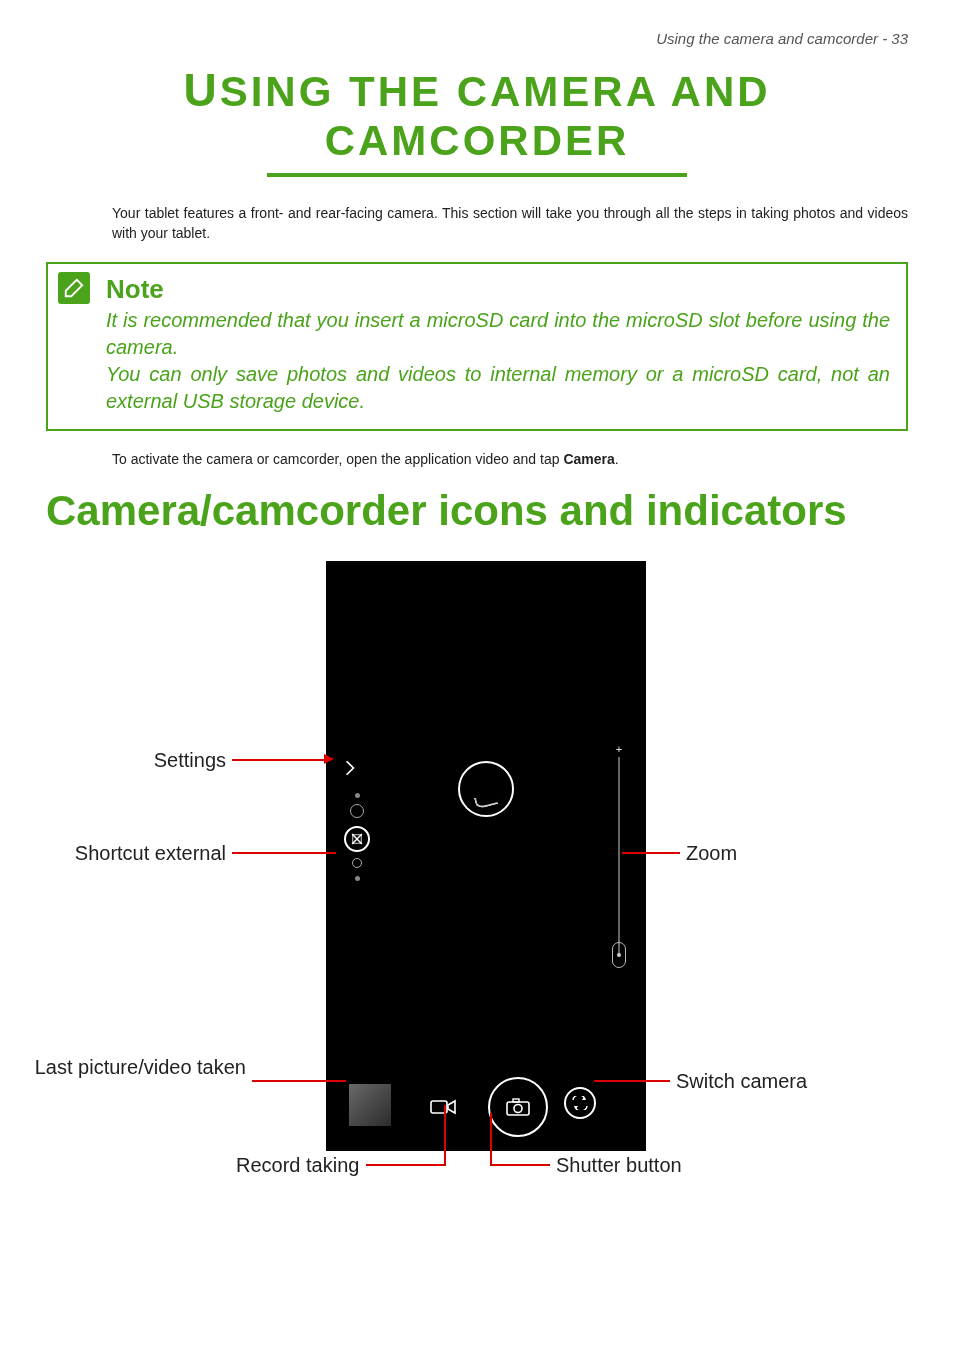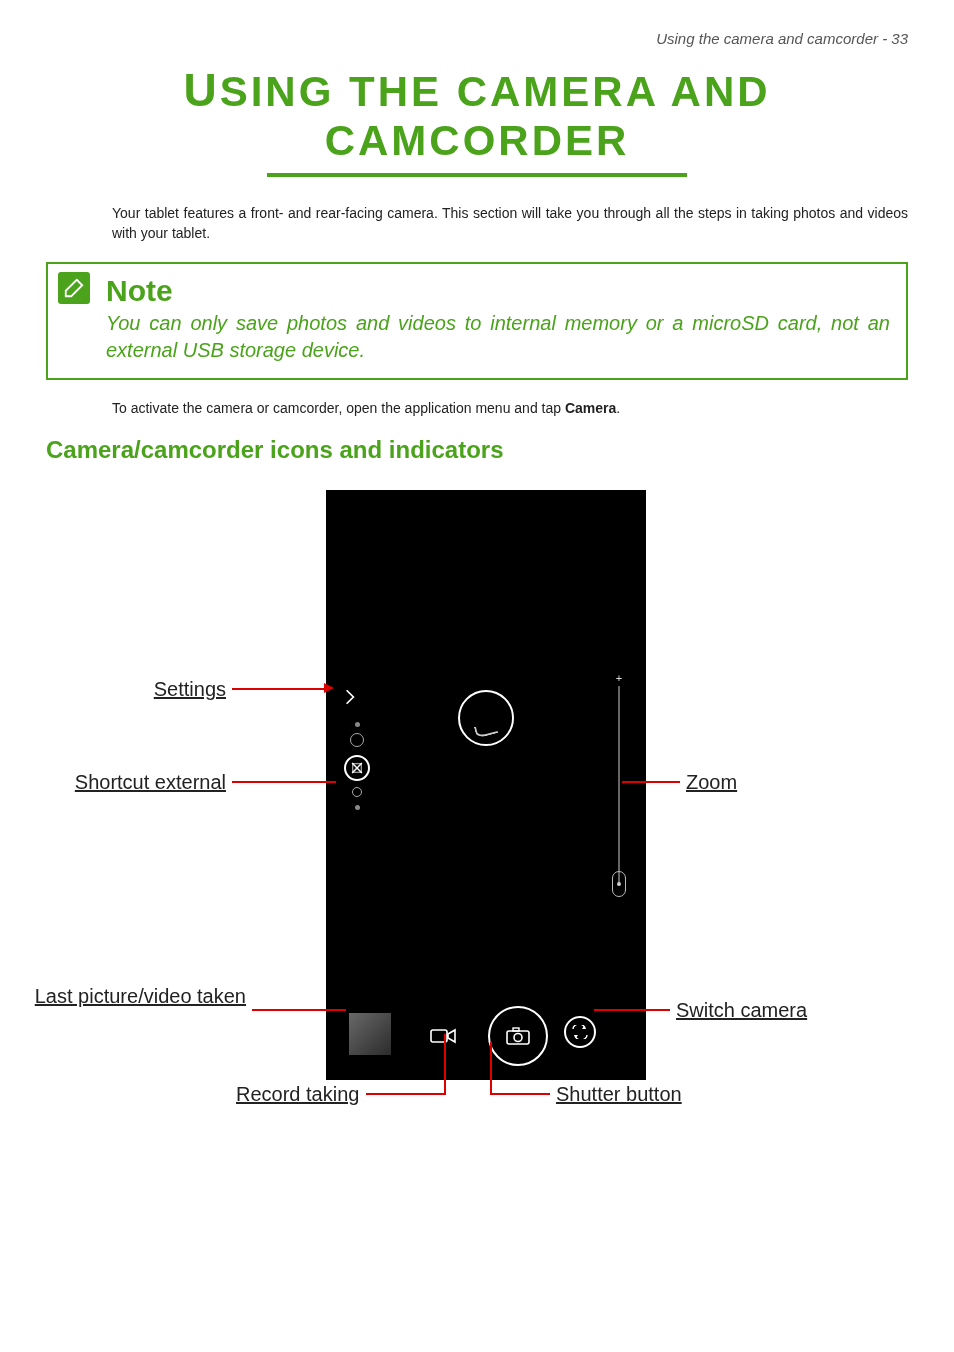--- a/index.html
+++ b/index.html
@@ -8,23 +8,23 @@
   .running-head { text-align: right; font-style: italic; font-size: 15px; color: #555; margin-bottom: 16px; }
   .title { text-align: center; color: #4aa31a; letter-spacing: 3px; font-weight: 700; margin: 6px 0 2px 0; }
   .title .big { font-size: 46px; }
   .title .rest { font-size: 42px; }
   .title-rule { width: 420px; height: 4px; background: #4aa31a; margin: 8px auto 26px auto; }
   .body { font-size: 14px; line-height: 1.45; margin: 0 0 18px 66px; text-align: justify; }
   .body strong { font-weight: 700; }
   .note-box { border: 2px solid #4aa31a; padding: 10px 16px 14px 58px; margin: 0 0 18px 0; position: relative; font-size: 20px; }
   .note-icon { position: absolute; left: 10px; top: 8px; width: 32px; height: 32px; background: #4aa31a; border-radius: 3px; display:flex; align-items:center; justify-content:center; }
   .note-icon svg { width: 22px; height: 22px; }
-  .note-title { color: #4aa31a; font-weight: 700; font-size: 30px; margin-bottom: 2px; }
+  .note-title { color: #4aa31a; font-weight: 700; font-size: 26px; margin-bottom: 2px; }
   .note-body { color: #4aa31a; font-style: italic; line-height: 1.35; text-align: justify; }
-  .h2 { color: #4aa31a; font-weight: 700; font-size: 24px; margin: 12px 0 24px 0; }
+  .h2 { color: #4aa31a; font-weight: 700; font-size: 42px; margin: 12px 0 24px 0; }
   .figure-wrap { position: relative; width: 100%; height: 650px; }
   .phone { position: absolute; left: 280px; top: 2px; width: 320px; height: 590px; background: #000; }
   .viewport { position: absolute; left: 6px; top: 6px; right: 6px; bottom: 90px; }
   .focus-ring { position: absolute; left: 50%; top: 45%; width: 56px; height: 56px; margin-left:-28px; margin-top:-28px; border: 2px solid #fff; border-radius: 50%; }
   .focus-ring::after { content:""; position:absolute; left:50%; top:72%; width:20px; height:10px; border:2px solid #fff; border-top:none; border-right:none; border-radius:0 0 0 50%; transform: translate(-50%, -50%) rotate(-15deg); opacity:.8; }
   .settings-chevron { position:absolute; left:12px; top:192px; width:12px; height:18px; }
   .settings-chevron svg { width:100%; height:100%; }
   .shortcut-col { position:absolute; left:12px; top:226px; width:26px; }
   .dot { width:5px; height:5px; border-radius:50%; background:#888; margin:0 auto 6px auto; }
   .ring-icon { width:14px; height:14px; border:1px solid #aaa; border-radius:50%; margin:0 auto 8px auto; }
@@ -36,21 +36,21 @@
   .zoom-handle::after { content:""; width:4px; height:4px; border-radius:50%; background:#ccc; }
   .controls { position:absolute; left:0; right:0; bottom:0; height:88px; display:flex; align-items:center; justify-content:center; gap:26px; }
   .thumb { position:absolute; left:22px; bottom:24px; width:44px; height:44px; background: linear-gradient(135deg,#6a6a6a,#2a2a2a); box-shadow: inset 0 0 0 1px #000; }
   .record { width:38px; height:38px; display:flex; align-items:center; justify-content:center; }
   .record svg { width:26px; height:22px; }
   .shutter { width:60px; height:60px; border:2px solid #fff; border-radius:50%; display:flex; align-items:center; justify-content:center; }
   .shutter svg { width:26px; height:20px; }
   .switch { position:absolute; right:50px; bottom:32px; width:32px; height:32px; border:2px solid #fff; border-radius:50%; display:flex; align-items:center; justify-content:center; }
   .switch svg { width:18px; height:14px; }
   
-  .callout-label { position:absolute; font-size:20px; color:#222; white-space:nowrap;text-decoration:underline; }
+  .callout-label { position:absolute; font-size:20px; color:#222; white-space:nowrap; }
   .leader { position:absolute; background:#dd0000; height:2px; }
   .leader.v { width:2px; height:auto; }
   .arrow-right { position:absolute; width:0; height:0; border-top:5px solid transparent; border-bottom:5px solid transparent; border-left:10px solid #dd0000; }
 </style>
 </head>
 <body>
 
 <div class="page">
 
   <div class="running-head">Using the camera and camcorder - 33</div>
@@ -62,25 +62,26 @@
 
   <p class="body">Your tablet features a front- and rear-facing camera. This section will take you through all the steps in taking photos and videos with your tablet.</p>
 
   <div class="note-box">
     <div class="note-icon">
       <svg viewBox="0 0 24 24" fill="none" stroke="#fff" stroke-width="2">
           <path d="M15 3l6 6-12 12H3v-6L15 3z"></path>
         </svg>
     </div>
     <div class="note-title">Note</div>
+    <div class="note-body">It is recommended that you insert a microSD card into the microSD slot before using the camera.</div>
     <div class="note-body">You can only save photos and videos to internal memory or a microSD card, not an external USB storage device.</div>
   </div>
 
   <p class="body">
-    <span>To activate the camera or camcorder, open the application menu and tap </span><strong>Camera</strong><span>.</span>
+    <span>To activate the camera or camcorder, open the application video and tap </span><strong>Camera</strong><span>.</span>
   </p>
 
   <h2 class="h2">Camera/camcorder icons and indicators</h2>
 
   <div class="figure-wrap">
 
     <div class="phone">
       <div class="viewport">
         <div class="focus-ring"></div>
         <div class="settings-chevron">

